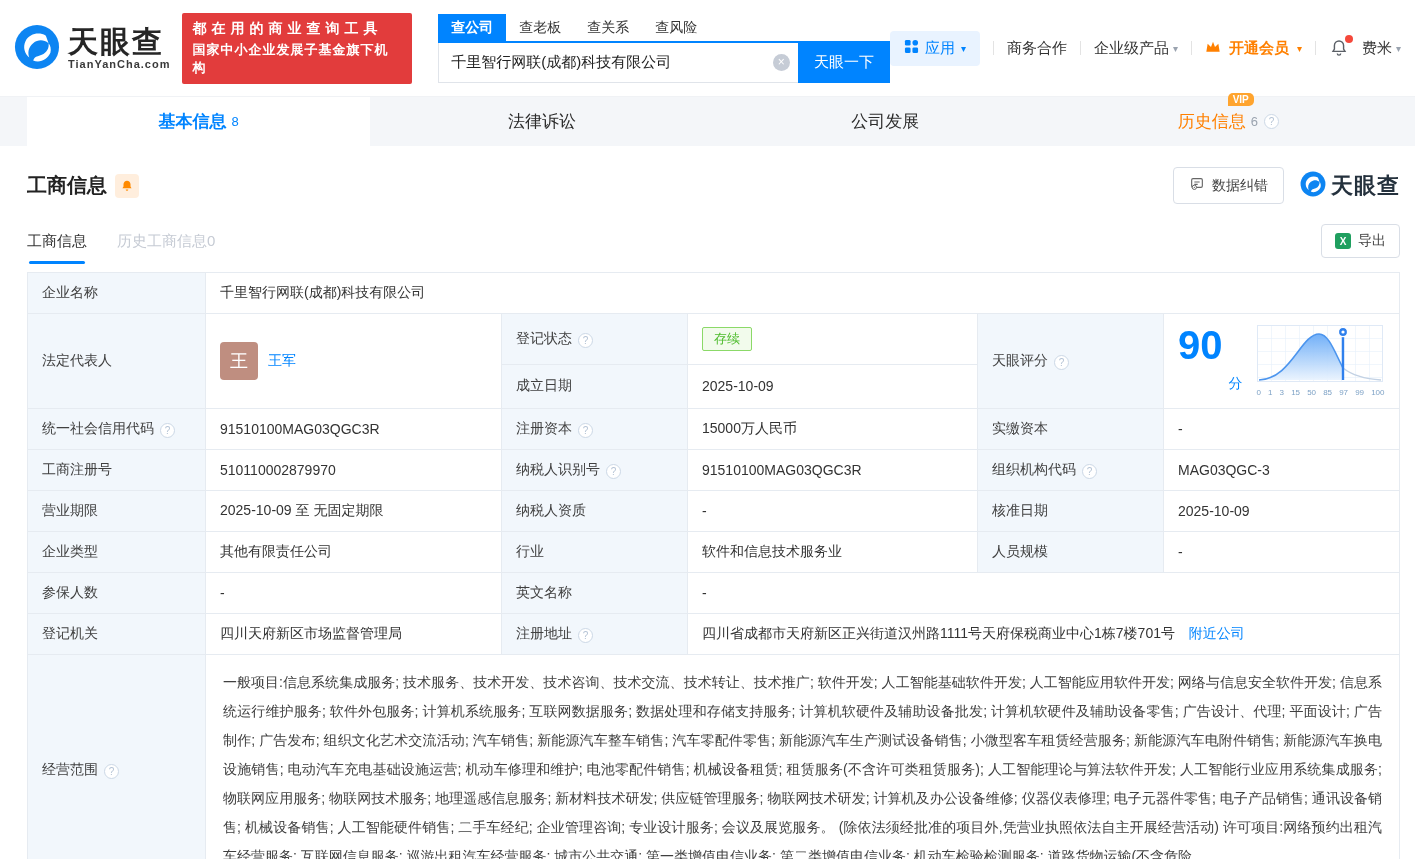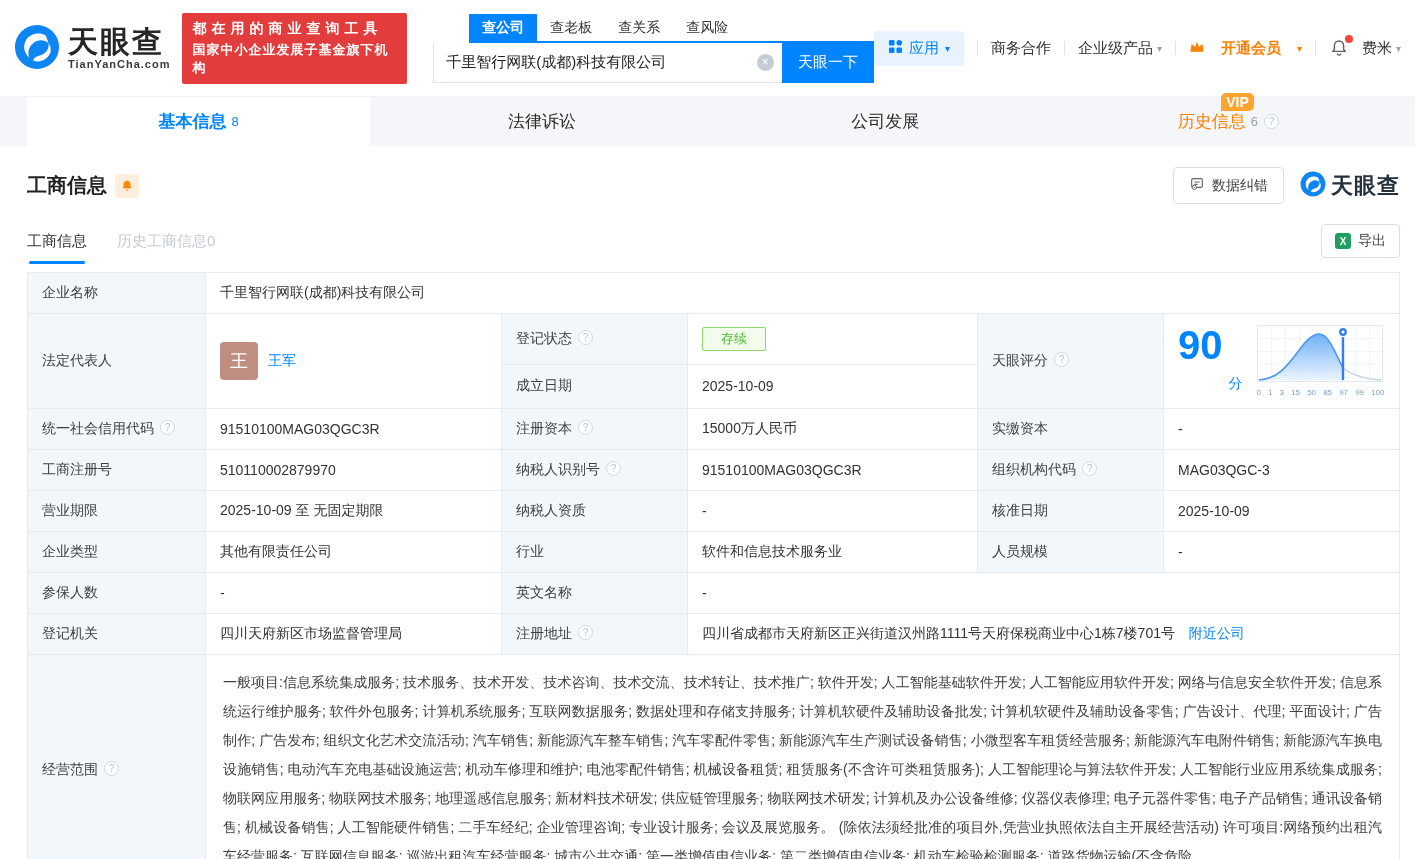--- a/index.html
+++ b/index.html
@@ -10,55 +10,55 @@
   .header { display:flex; align-items:center; height:96px; padding:0 14px; background:#fff; }
   .logo { display:flex; align-items:center; cursor:pointer; }
   .logo-text { margin-left:8px; }
   .logo-cn { font-size:30px; font-weight:bold; color:#262626; letter-spacing:2px; line-height:32px; }
   .logo-en { font-size:11px; font-weight:bold; color:#3a3a3a; letter-spacing:1px; }
   .slogan { background:#e23c3c; color:#fff; text-align:left; padding:7px 10px; margin-left:12px; border-radius:2px; }
   .slogan-l1 { font-size:14px; font-weight:bold; letter-spacing:5px; }
   .slogan-l2 { font-size:13px; font-weight:bold; margin-top:3px; letter-spacing:1px; }
 
   .search { margin-left:26px; width:452px; }
-  .search-tabs { display:flex; border-bottom:2px solid #0084ff;margin-left:36px; }
+  .search-tabs { display:flex; border-bottom:2px solid #0084ff; }
   .search-tab { font-size:14px; color:#333; padding:5px 13px 4px; cursor:pointer; }
   .search-tab.active { background:#0084ff; color:#fff; font-weight:bold; }
   .search-box { display:flex; height:40px; }
   .search-input-wrap { flex:1; display:flex; align-items:center; border:1px solid #e0e4ea; border-top:none; border-right:none; padding:0 8px 0 12px; }
   .search-input { flex:1; border:none; outline:none; font-size:15px; color:#222;
     font-family:"Liberation Sans","DejaVu Sans",sans-serif; }
   .clear-icon { width:17px; height:17px; border-radius:50%; background:#c6ccd6; color:#fff;
     font-size:12px; display:flex; align-items:center; justify-content:center; cursor:pointer; }
   .search-btn { width:92px; background:#0084ff; color:#fff; border:none; font-size:15px; cursor:pointer;
     font-family:"Liberation Sans","DejaVu Sans",sans-serif; }
 
   .top-nav { margin-left:auto; display:flex; align-items:center; gap:13px; font-size:15px; color:#333; white-space:nowrap; }
   .apps-chip { display:flex; align-items:center; gap:6px; background:#e9f3ff; color:#0084ff;
     padding:8px 14px; border-radius:4px; cursor:pointer; }
   .nav-sep { width:1px; height:14px; background:#e3e3e3; }
   .nav-item { cursor:pointer; display:flex; align-items:center; gap:4px; }
   .caret { font-size:10px; color:#9aa3af; }
-  .vip-link { color:#ff8000; font-weight:bold; display:flex; align-items:center; gap:16px; cursor:pointer; }
+  .vip-link { color:#ff8000; font-weight:bold; display:flex; align-items:center; gap:8px; cursor:pointer; }
   .vip-link .caret { color:#ff8000; }
   .bell-wrap { position:relative; cursor:pointer; display:flex; }
   .red-dot { position:absolute; top:-3px; right:-4px; width:8px; height:8px; background:#f5483b; border-radius:50%; }
 
   
   .main-tabs { display:flex; height:50px; background:#f4f6f9; padding:0 15px 0 27px; border-top:1px solid #f0f2f5; }
   .main-tab { flex:1; display:flex; align-items:center; justify-content:center; font-size:17px;
     color:#2b2b2b; cursor:pointer; position:relative; }
   .main-tab.active { background:#fff; color:#0084ff; font-weight:bold; }
   .tab-count { font-size:13px; margin-left:5px; font-weight:normal; }
   .main-tab.active .tab-count { color:#0084ff; }
   .main-tab.history { color:#ff8000; }
   .main-tab.history .tab-count { color:#9aa3af; }
   .tab-label-wrap { position:relative; display:flex; align-items:center; }
   .vip-badge { position:absolute; top:-17px; right:-8px; background:#ffa42e; color:#fff;
-    font-size:14px; font-weight:bold; padding:1px 5px; border-radius:5px 5px 5px 0; }
+    font-size:10px; font-weight:bold; padding:1px 5px; border-radius:5px 5px 5px 0; }
   .q-icon { display:inline-flex; width:15px; height:15px; border-radius:50%; border:1px solid #ccd8e6;
     color:#b4c3d5; font-size:10px; align-items:center; justify-content:center; margin-left:6px;
     flex:none; cursor:pointer; background:#fff; }
 
   
   .section-head { display:flex; align-items:center; padding:21px 15px 0 27px; }
   .section-title { font-size:20px; font-weight:bold; color:#222; }
   .bell-chip { width:24px; height:24px; background:#ffeedd; border-radius:4px; margin-left:8px;
     display:flex; align-items:center; justify-content:center; cursor:pointer; }
   .head-right { margin-left:auto; display:flex; align-items:center; gap:16px; }
@@ -78,28 +78,28 @@
     background:#fff; border-radius:4px; padding:7px 13px; font-size:14px; color:#444; cursor:pointer;
     margin-bottom:6px; font-family:"Liberation Sans","DejaVu Sans",sans-serif; }
   .excel-icon { width:16px; height:16px; background:#1f9f5f; border-radius:3px; color:#fff; font-size:10px;
     font-weight:bold; display:flex; align-items:center; justify-content:center; }
 
   
   .info-table { width:calc(100% - 42px); margin:8px 15px 0 27px; border-collapse:collapse;
     table-layout:fixed; font-size:14px; }
   .info-table td { border:1px solid #e6ebf1; padding:11px 14px; vertical-align:middle; background:#fff; color:#333; }
   .info-table td.lbl { background:#f2f7fc; color:#404040; }
-  .lbl-inner { display:flex; align-items:flex-start; }
+  .lbl-inner { display:flex; align-items:flex-end; }
   .rep-cell { display:flex; align-items:center; }
   .avatar { width:38px; height:38px; background:#bf8e80; border-radius:4px; color:#fff; font-size:18px;
     display:flex; align-items:center; justify-content:center; flex:none; }
   .link { color:#0084ff; cursor:pointer; text-decoration:none; }
   .rep-name { margin-left:10px; }
   .status-badge { display:inline-block; border:1px solid #8bd968; background:#f2fbec; color:#4fbc2e;
-    padding:2px 18px; font-size:13px; border-radius:2px; }
+    padding:2px 11px; font-size:13px; border-radius:2px; }
   .dash { color:#333; }
 
   .score-flex { display:flex; align-items:flex-start; gap:14px; }
   .score-num { font-size:40px; font-weight:bold; color:#0084ff; line-height:1; }
   .score-unit { font-size:14px; color:#0084ff; align-self:flex-end; margin:0 0 4px -8px; }
   .chart-wrap { width:128px; }
   .chart-labels { display:flex; justify-content:space-between; font-size:8px; color:#7ea2c6; margin-top:2px; }
 
   .addr-link { margin-left:10px; }
   .scope-text { line-height:29px; color:#404040; text-align:justify; }

